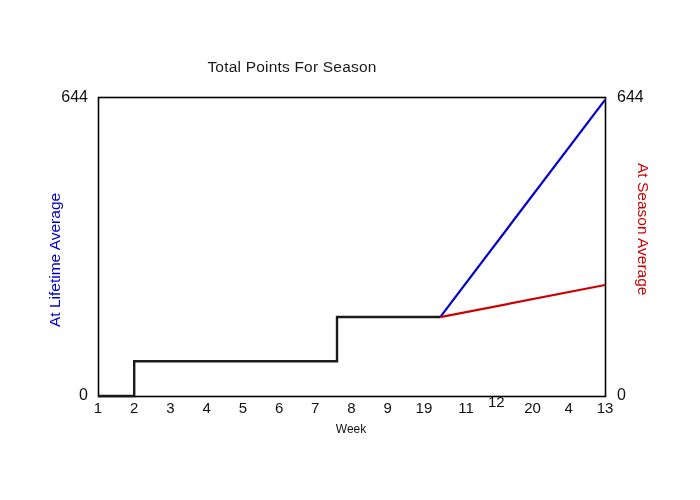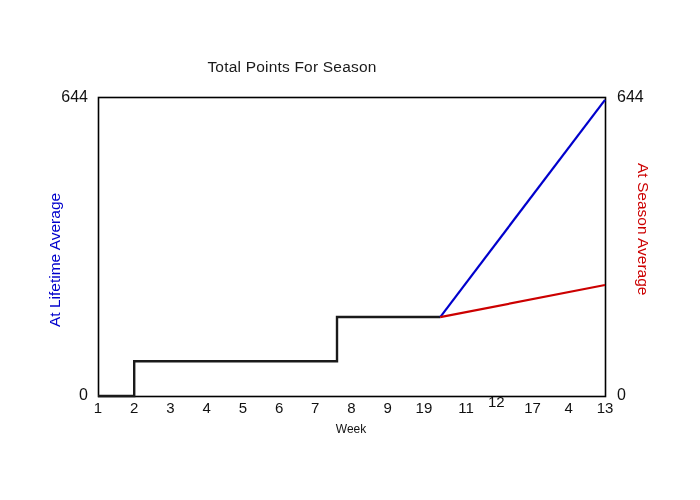--- a/index.html
+++ b/index.html
@@ -41,21 +41,21 @@
       <div class="xtick" style="left: 155.429px; top: 399px;">3</div>
       <div class="xtick" style="left: 191.643px; top: 399px;">4</div>
       <div class="xtick" style="left: 227.857px; top: 399px;">5</div>
       <div class="xtick" style="left: 264.071px; top: 399px;">6</div>
       <div class="xtick" style="left: 300.286px; top: 399px;">7</div>
       <div class="xtick" style="left: 336.5px; top: 399px;">8</div>
       <div class="xtick" style="left: 372.714px; top: 399px;">9</div>
       <div class="xtick" style="left: 408.929px; top: 399px;">19</div>
       <div class="xtick" style="left: 451px; top: 399px;">11</div>
       <div class="xtick" style="left: 481.357px; top: 379px; margin-top: 14px;">12</div>
-      <div class="xtick" style="left: 517.571px; top: 399px;">17</div>
+      <div class="xtick" style="left: 517.571px; top: 399px;">20</div>
       <div class="xtick" style="left: 553.786px; top: 399px;">4</div>
       <div class="xtick" style="left: 590px; top: 399px;">13</div>
     </div>
 
   <div class="xlab" style="left:251px;top:422px;">Week</div>
 
   <svg width="700" height="500">
     <rect id="frame" x="98.5" y="97.5" width="507" height="299" fill="none" stroke="#000000" stroke-width="1.6"></rect>
     <g id="series-layer">
         <polyline points="98.00,396.00 134.21,396.00 134.21,361.18 337.01,361.18 337.01,317.07 440.22,317.07" fill="none" stroke="#1a1a1a" stroke-width="2.4" stroke-linejoin="miter" stroke-linecap="butt"></polyline>

